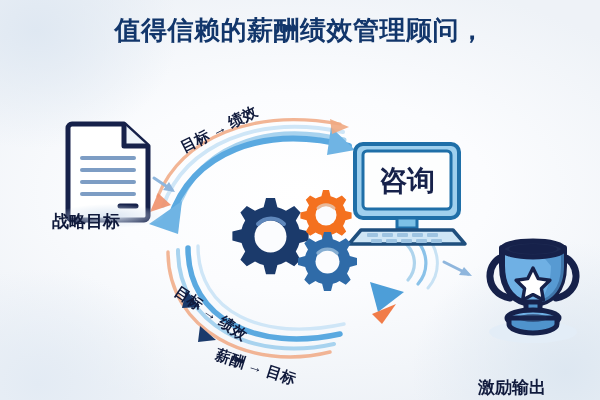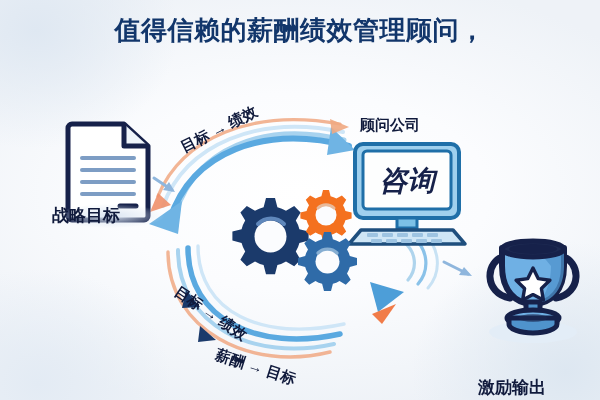--- a/index.html
+++ b/index.html
@@ -33,35 +33,35 @@
 
   
   .lbl{position:absolute;color:#101a3c;font-weight:bold;white-space:nowrap;}
 
   
   #doc-wrap{position:absolute;left:62px;top:118px;width:96px;height:110px;}
   #doc-shadow{position:absolute;left:-6px;top:86px;width:108px;height:24px;border-radius:50%;
     background:radial-gradient(ellipse at 50% 50%,#dbe6f2 0%,rgba(219,230,242,0) 72%);}
 
   
-  #mon-wrap{position:absolute;left:345px;top:138px;width:120px;height:110px;font-style:italic;}
+  #mon-wrap{position:absolute;left:345px;top:138px;width:120px;height:110px;}
 
   
   #gears-wrap{position:absolute;left:218px;top:186px;width:140px;height:106px;}
 
   
   #trophy-wrap{position:absolute;left:478px;top:228px;width:108px;height:118px;}
 
   
   .arctxt{position:absolute;color:#101a3c;font-weight:bold;white-space:nowrap;}
   #arc-top-text{left:182px;top:139px;font-size:15px;transform:rotate(-27deg);transform-origin:0 50%;}
   #arc-bot-text1{left:176px;top:281px;font-size:15px;transform:rotate(34deg);transform-origin:0 50%;}
   #arc-bot-text2{left:216px;top:345px;font-size:15px;transform:rotate(18deg);transform-origin:0 50%;}
 
-  #lbl-strategy{left:52px;top:204px;font-size:17px;}
+  #lbl-strategy{left:52px;top:210px;font-size:17px;}
   #lbl-consultant{left:360px;top:116px;font-size:15px;}
   #lbl-reward{left:478px;top:348px;font-size:17px;margin-top:28px;}
 
   svg{display:block;overflow:visible;}
   #arcs{position:absolute;left:0;top:0;width:600px;height:400px;pointer-events:none;}
 </style>
 </head>
 <body>
 
 <div id="poster">
@@ -152,21 +152,20 @@
         <rect x="82" y="95" width="11" height="4" rx="1"></rect>
         <rect x="26" y="101" width="11" height="4" rx="1"></rect>
           <rect x="41" y="101" width="11" height="4" rx="1"></rect>
         <rect x="56" y="101" width="11" height="4" rx="1"></rect>
           <rect x="71" y="101" width="11" height="4" rx="1"></rect>
         <rect x="86" y="101" width="11" height="4" rx="1"></rect>
       </g>
       <text x="62" y="52" text-anchor="middle" font-size="28" font-weight="bold" fill="#16214a" font-family="'Liberation Sans','DejaVu Sans',sans-serif">咨询</text>
     </svg>
   </div>
-  <div class="lbl" id="lbl-consultant">顾问公司</div>
 
   <div id="gears-wrap">
     <svg width="146" height="112" viewBox="0 0 146 112">
 
       <g>
         <path fill="#1b3a6b" d="M48 12 l9 0 2.4 9.2 a32 32 0 0 1 8.6 3.6 l8.2-4.8 6.4 6.4 -4.8 8.2 a32 32 0 0 1 3.6 8.6 l9.2 2.4 0 9 -9.2 2.4 a32 32 0 0 1 -3.6 8.6 l4.8 8.2 -6.4 6.4 -8.2-4.8 a32 32 0 0 1 -8.6 3.6 l-2.4 9.2 -9 0 -2.4-9.2 a32 32 0 0 1 -8.6 -3.6 l-8.2 4.8 -6.4-6.4 4.8-8.2 a32 32 0 0 1 -3.6 -8.6 l-9.2-2.4 0-9 9.2-2.4 a32 32 0 0 1 3.6 -8.6 l-4.8-8.2 6.4-6.4 8.2 4.8 a32 32 0 0 1 8.6 -3.6 z"></path>
         <circle cx="52.5" cy="50.5" r="16" fill="#fbfcfe"></circle>
         <path d="M40 38 a18 18 0 0 1 26 0" fill="none" stroke="#5f87bb" stroke-width="4" stroke-linecap="round"></path>
       </g>
 

